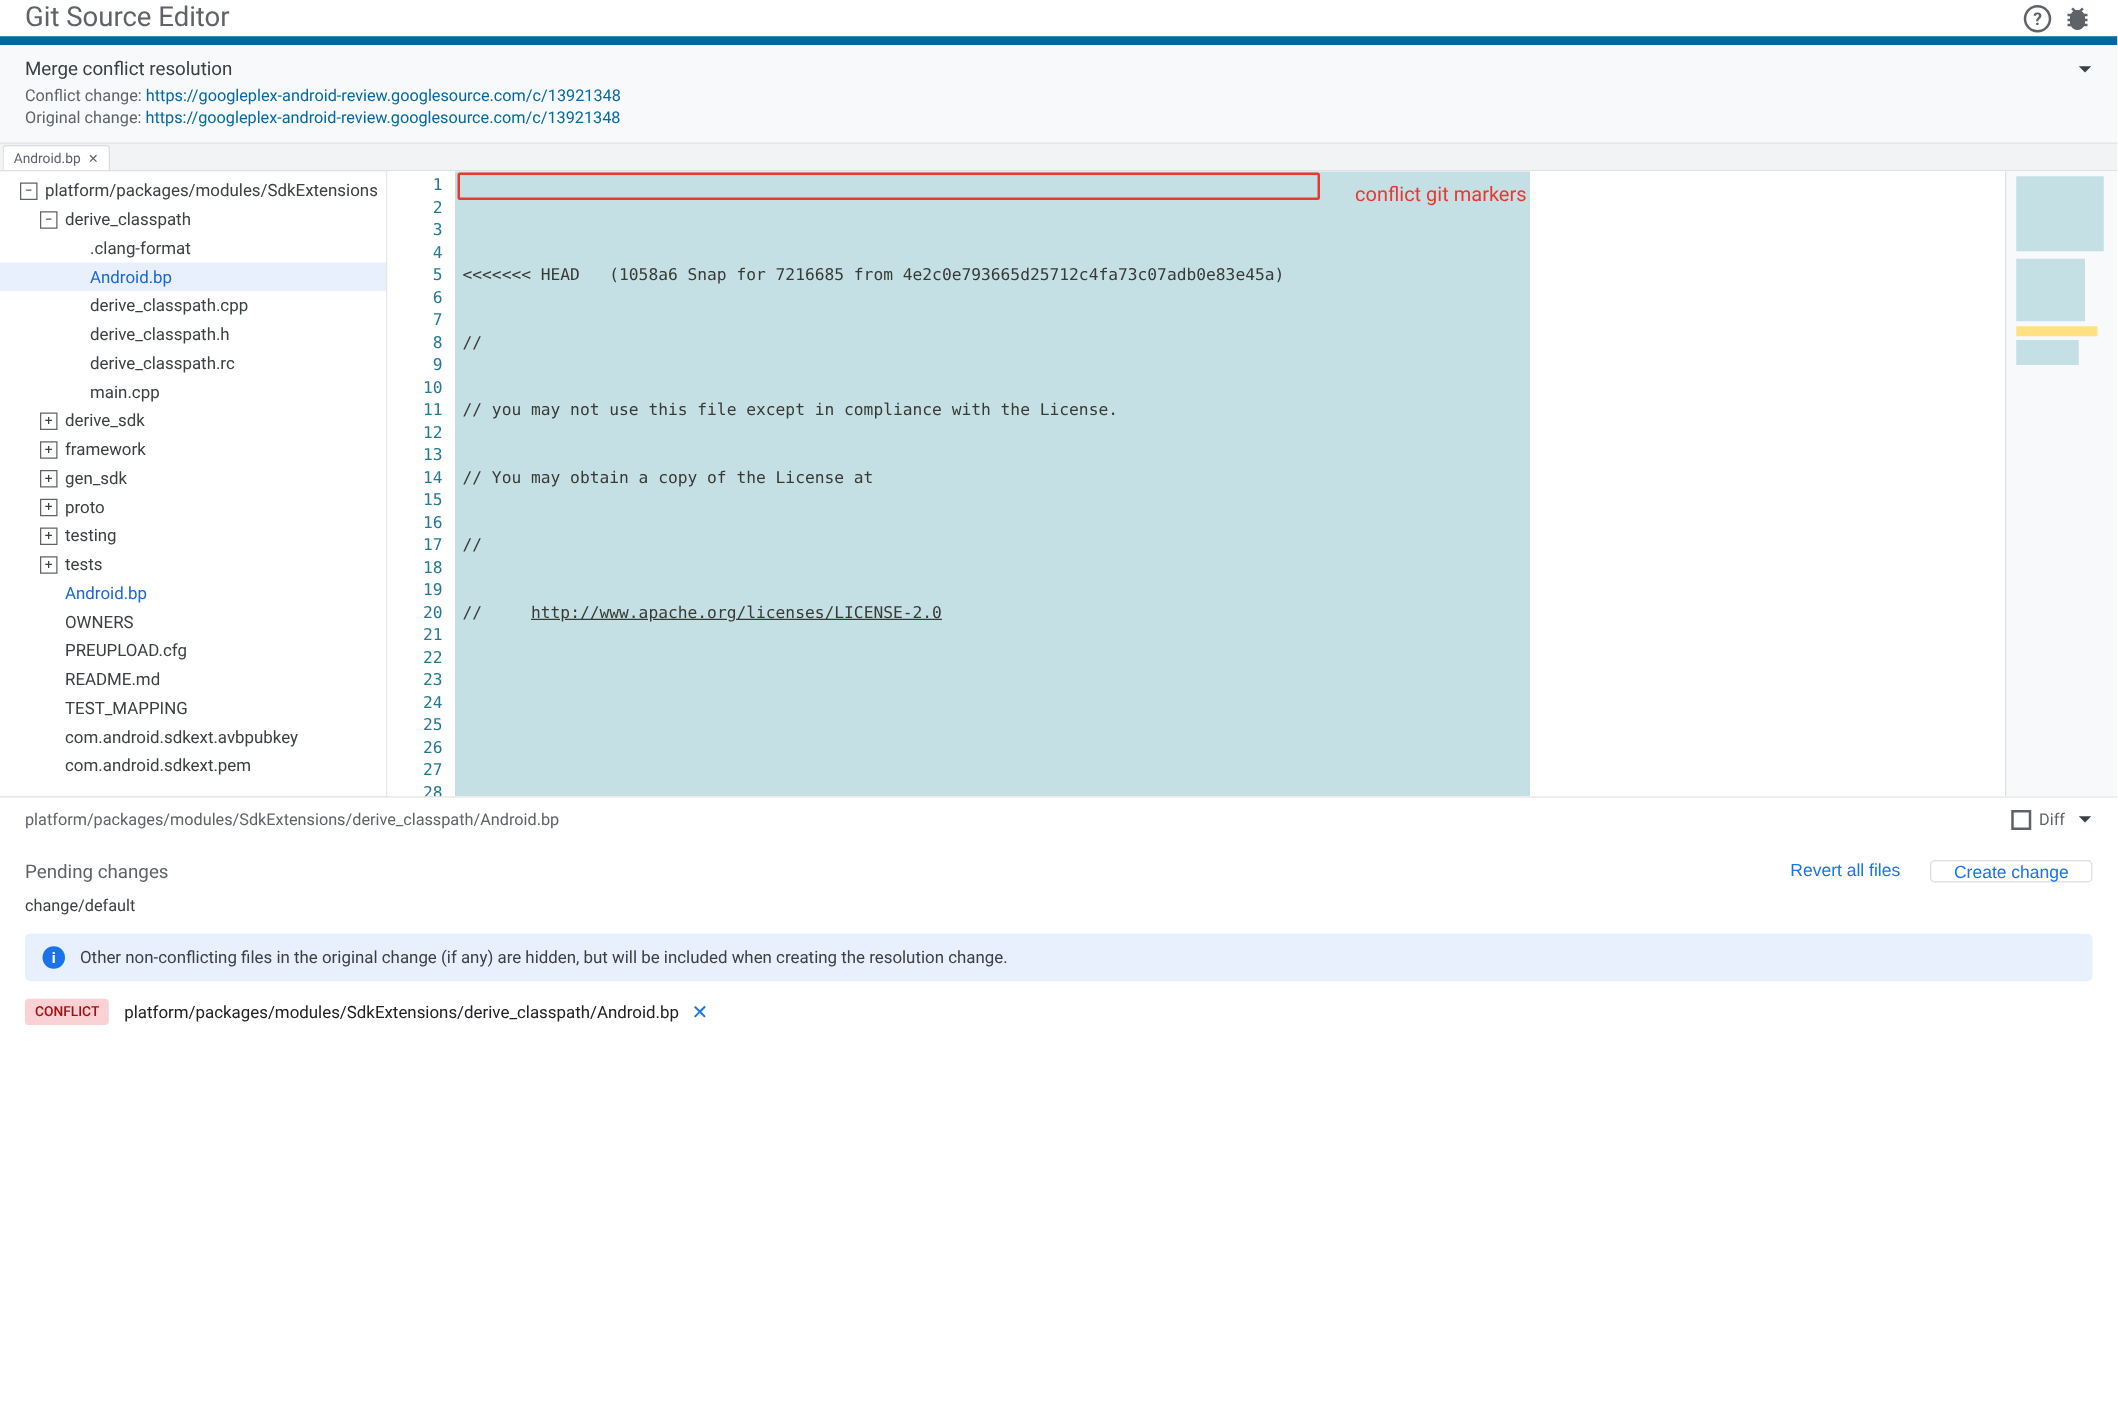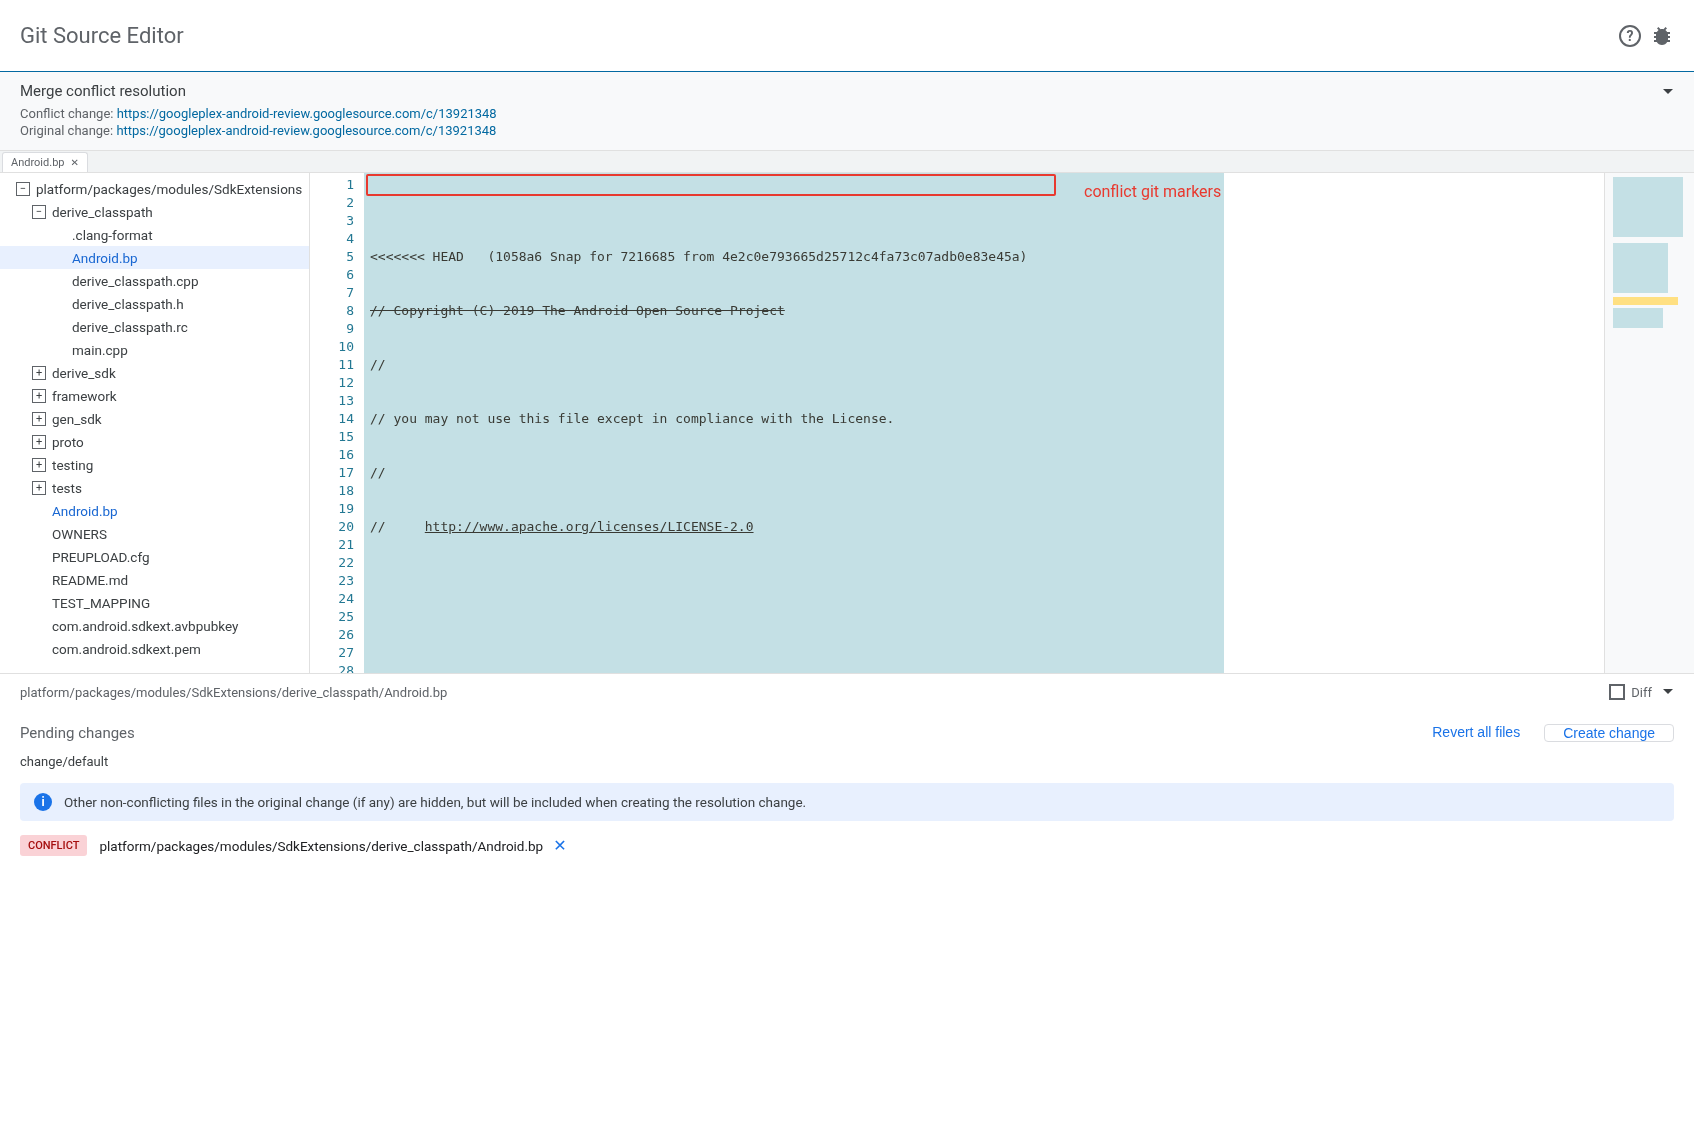--- a/index.html
+++ b/index.html
@@ -1,17 +1,17 @@
 <!DOCTYPE html>
 <html><head>
 <meta charset="utf-8">
 <style>
 * { box-sizing: border-box; margin: 0; padding: 0; }
 body { font-family: Roboto, 'Helvetica Neue', Arial, sans-serif; font-size: 13px; color: #202124; background: #fff; }
-.header { display: flex; align-items: center; padding: 23px 20px; border-bottom: 1px solid #0369a1; }
+.header { display: flex; align-items: center; padding: 2px 20px; border-bottom: 7px solid #0369a1; }
 .header h1 { font-size: 22px; font-weight: 400; color: #5f6368; flex: 1; }
 .header .iconbtn { width: 24px; height: 24px; margin-left: 8px; cursor: pointer; color: #5f6368; }
 .subheader { background: #f8f9fa; padding: 10px 20px 12px; border-bottom: 1px solid #e0e0e0; position: relative; }
 .subheader-title { font-size: 15px; color: #3c4043; margin-bottom: 6px; }
 .inforow { font-size: 13px; color: #5f6368; margin-top: 2px; }
 .inforow a { color: #0369a1; text-decoration: none; }
 .collapse-arrow { position: absolute; right: 20px; top: 14px; cursor: pointer; }
 .tabbar { background: #f1f3f4; border-bottom: 1px solid #e0e0e0; display: flex; height: 22px; }
 .tab { background: #fff; border: 1px solid #dadce0; border-bottom: none; border-top-left-radius: 3px; border-top-right-radius: 3px; padding: 2px 8px; font-size: 11px; color: #5f6368; display: flex; align-items: center; gap: 6px; margin-top: 1px; margin-left: 2px; }
 .tab .close { font-size: 10px; cursor: pointer; }
@@ -192,23 +192,23 @@
         <div>24</div>
         <div>25</div>
         <div>26</div>
         <div>27</div>
         <div>28</div>
     </div>
     <div class="codearea">
       <div class="highlight-box" style="left:2px; top:1px; width:690px; height:22px;"></div>
       <div class="annotation" style="left:720px; top:10px;">conflict git markers</div>
       <div class="codeline">&lt;&lt;&lt;&lt;&lt;&lt;&lt; HEAD   (1058a6 Snap for 7216685 from 4e2c0e793665d25712c4fa73c07adb0e83e45a)</div>
-      <div class="codeline strike">// Copyright (C) 2019 The Android Open Source Project</div>
       <div class="codeline">//</div>
       <div class="codeline">// you may not use this file except in compliance with the License.</div>
+      <div class="codeline">// You may obtain a copy of the License at</div>
       <div class="codeline">//</div>
       <div class="codeline"><span>//     </span><span class="ul">http://www.apache.org/licenses/LICENSE-2.0</span></div>
       
       
       
       
       
       
       
       

